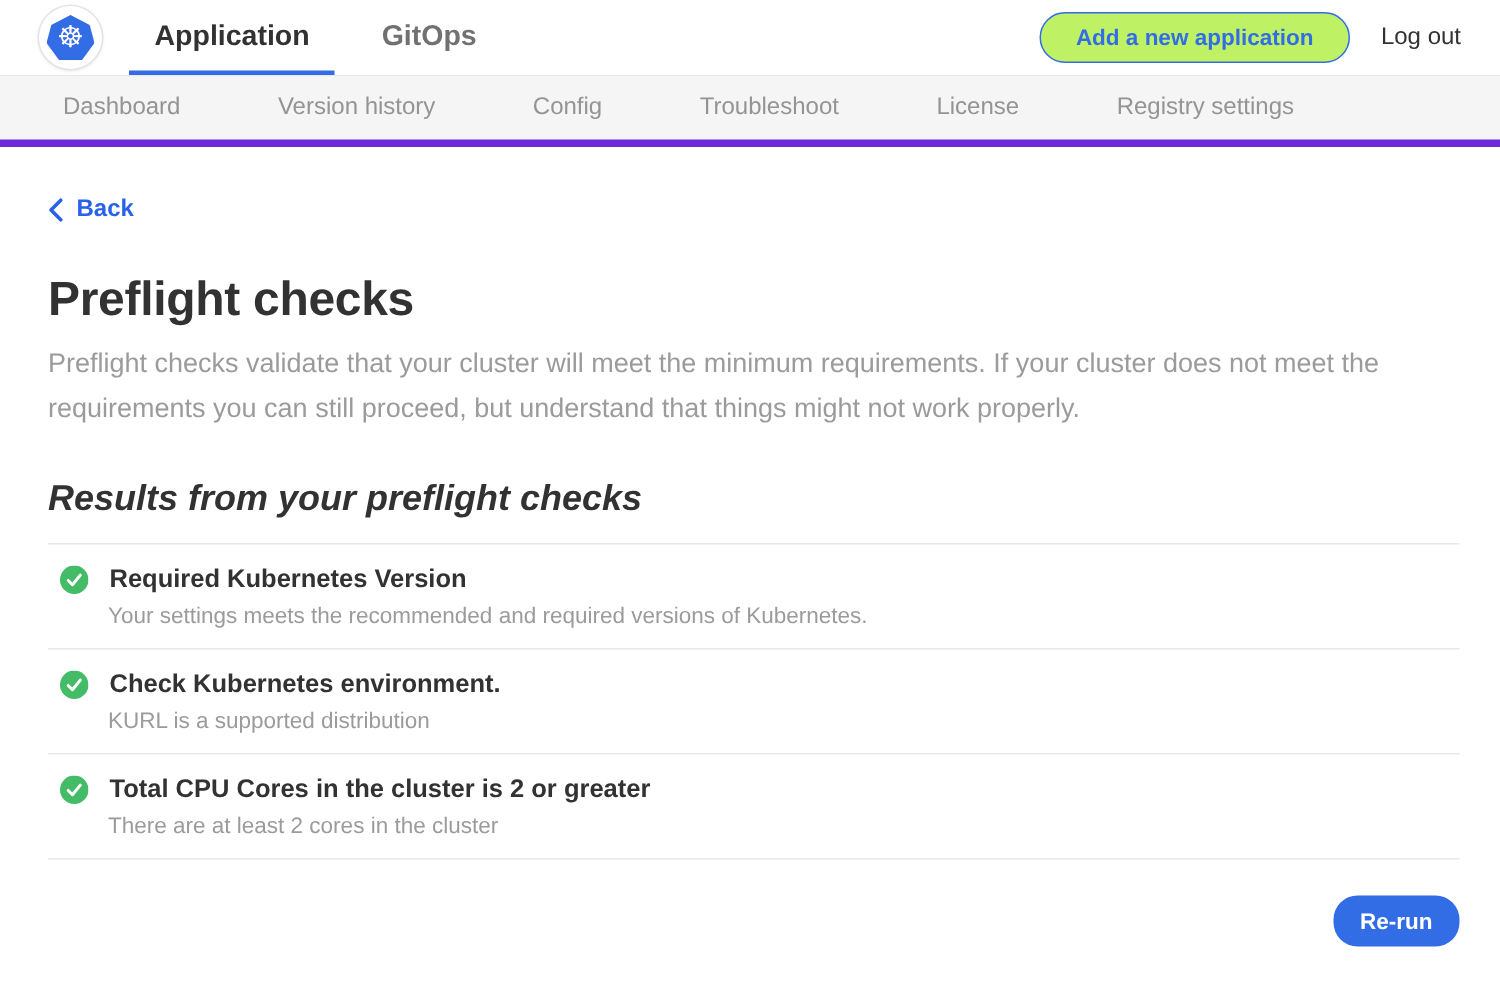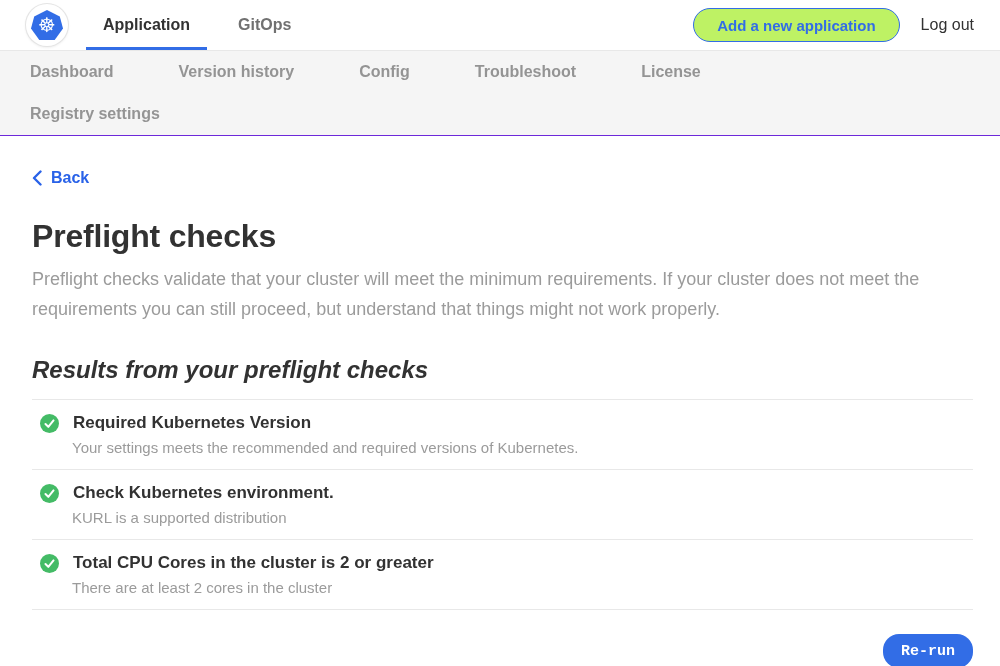--- a/index.html
+++ b/index.html
@@ -12,35 +12,35 @@
   .logo-wrap { display: flex; align-items: center; margin-right: 18px; }
   .logo-circle { width: 42px; height: 42px; border-radius: 50%; background: #fff;
     box-shadow: 0 0 0 1px #e4e4e4, 0 1px 3px rgba(0,0,0,.12);
     display: flex; align-items: center; justify-content: center; }
   .logo-hept { width: 32px; height: 30px; background: #326de6;
     clip-path: polygon(50% 0%, 90% 22%, 100% 62%, 74% 100%, 26% 100%, 0% 62%, 10% 22%);
     display: flex; align-items: center; justify-content: center; }
   .logo-hept span { color: #fff; font-size: 20px; line-height: 1; }
 
   .top-tabs { display: flex; align-items: stretch; }
-  .top-tab { display: flex; align-items: center; padding: 0 17px; font-size: 16px;
+  .top-tab { display: flex; align-items: center; padding: 0 17px; font-size: 19px;
     font-weight: 700; color: #717171; cursor: pointer; border-bottom: 3px solid transparent;
     padding-top: 3px; }
   .top-tab.active { color: #323232; border-bottom-color: #326de6; }
   .top-tab + .top-tab { margin-left: 14px; }
 
   .nav-right { margin-left: auto; display: flex; align-items: center; }
   .add-app-btn { border: 1px solid #326de6; color: #326de6; background: #bef264;
     border-radius: 18px; height: 34px; padding: 0 23px; font-size: 15px; font-weight: 700;
     font-family: inherit; cursor: pointer; }
   .logout { font-size: 16px; font-weight: 400; color: #323232; margin-left: 21px; cursor: pointer; }
 
   
-  .subnav { background: #f5f5f5; border-bottom: 1px solid #6d28d9;
-    padding-left: 30px; width: 100%; font-weight: bold; }
+  .subnav { background: #f5f5f5; border-bottom: 5px solid #6d28d9;
+    padding-left: 42px; width: 100%; }
   .subnav-inner { display: flex; flex-wrap: wrap; width: 910px; }
   .subnav-item { font-size: 16px; color: #949494; line-height: 42px; margin-right: 65px;
     cursor: pointer; white-space: nowrap; }
   .subnav-item:nth-child(7) { margin-left: 22px; }
 
   
   .content { margin: 0 28px 0 32px; width: 941px; }
   .back-link { margin-top: 33px; display: inline-flex; align-items: center;
     color: #2962e8; font-size: 16px; font-weight: 700; cursor: pointer; }
   .back-link svg { margin-right: 9px; }
@@ -55,21 +55,21 @@
   .checks { margin-top: 15px; border-top: 1px solid #e8e8e8; }
   .check-item { border-bottom: 1px solid #e8e8e8; padding: 13px 0 13px 0; }
   .check-head { display: flex; align-items: center; }
   .check-head svg { margin-left: 8px; flex: 0 0 auto; }
   .check-title { margin-left: 14px; font-size: 17px; font-weight: 700; color: #323232; }
   .check-desc { margin-left: 40px; margin-top: 6px; font-size: 15px; color: #9b9b9b; }
 
   .actions { display: flex; justify-content: flex-end; margin-top: 24px; }
   .rerun-btn { background: #326de6; color: #fff; border: none; border-radius: 16px;
     height: 34px; padding: 0 18px; font-size: 15px; font-weight: 700;
-    font-family: Liberation Mono, monospace; cursor: pointer; }
+    font-family: Liberation Sans, sans-serif; cursor: pointer; }
 </style>
 </head>
 <body>
 
 <div class="navbar">
   <div class="logo-wrap">
     <div class="logo-circle">
       <div class="logo-hept">
           <span>☸</span>
         </div>

